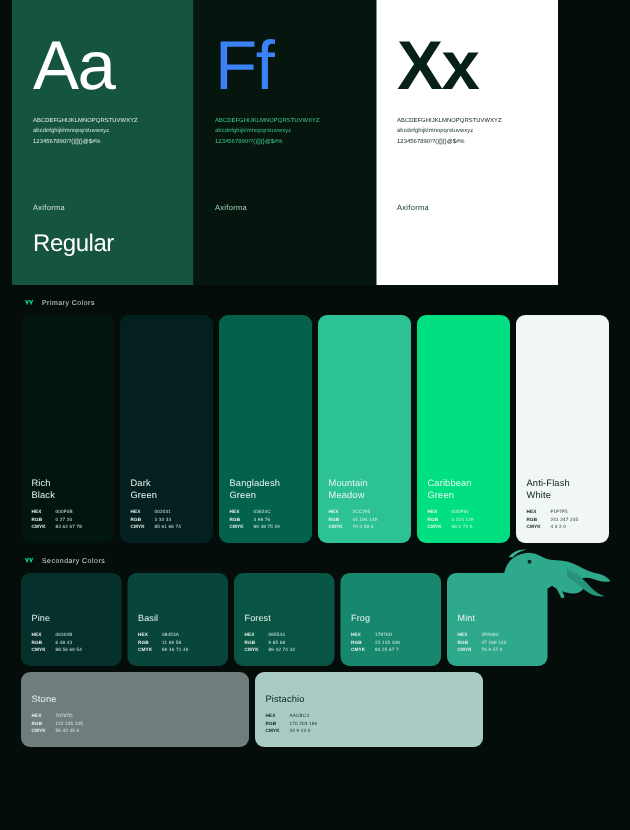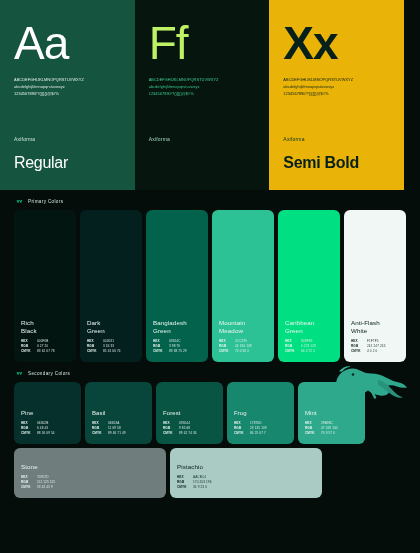--- a/index.html
+++ b/index.html
@@ -5,29 +5,29 @@
   * { margin:0; padding:0; box-sizing:border-box; }
   html,body {
     width:420px; height:553px;
     background:#050d0b;
     font-family:"Liberation Sans", sans-serif;
     overflow:hidden;
   }
   .page { position:relative; width:420px; height:553px; background:#050d0b; }
 
   
-  .type-strip { display:flex; width:404px; height:190px; }
+  .type-strip { display:flex; width:364px; height:190px;margin-left:8px; }
   .type-panel { position:relative; width:140px; height:190px; padding:12px 14px; }
   .type-panel.regular  { background:#15543f; }
   .type-panel.medium   { background:#07150f; }
-  .type-panel.semibold { background:#eab308; }
+  .type-panel.semibold { background:#ffffff; }
 
   .glyph { font-size:46px; line-height:0.95; letter-spacing:-1px; margin-top:10px; }
   .regular  .glyph { color:#ffffff; font-weight:400; }
-  .medium   .glyph { color:#bef264; font-weight:500; }
+  .medium   .glyph { color:#3b82f6; font-weight:500; }
   .semibold .glyph { color:#07211a; font-weight:700; }
 
   .charset { margin-top:10px; font-size:3.9px; line-height:1.85; letter-spacing:.05px; }
   .regular  .charset { color:#e8f3ee; }
   .medium   .charset { color:#3ecf92; }
   .semibold .charset { color:#07211a; }
   .charset div:nth-child(2){ opacity:.93; }
 
   .fam-name { position:absolute; left:14px; bottom:48px; font-size:5px; letter-spacing:.2px; }
   .fam-weight { position:absolute; left:14px; bottom:18px; font-size:16px; letter-spacing:-.3px; }
@@ -100,21 +100,20 @@
     </div>
 
     <div class="type-panel semibold">
       <div class="glyph">Xx</div>
       <div class="charset">
         <div>ABCDEFGHIJKLMNOPQRSTUVWXYZ</div>
         <div>abcdefghijklmnopqrstuvwxyz</div>
         <div>1234567890!?()[]{}@$#%</div>
       </div>
       <div class="fam-name">Axiforma</div>
-      <div class="fam-weight">Semi Bold</div>
     </div>
   </div>
 
   <div class="section-head">
     <svg class="sec-icon" viewBox="0 0 14 10">
       <path d="M2 2 L4 7 L6 2 M7.5 2 L9.5 7 L11.5 2" stroke="#05d283" stroke-width="1.6" fill="none"></path>
     </svg>
     <span class="sec-label">Primary Colors</span>
   </div>
   <div class="swatch-row primary-row">

